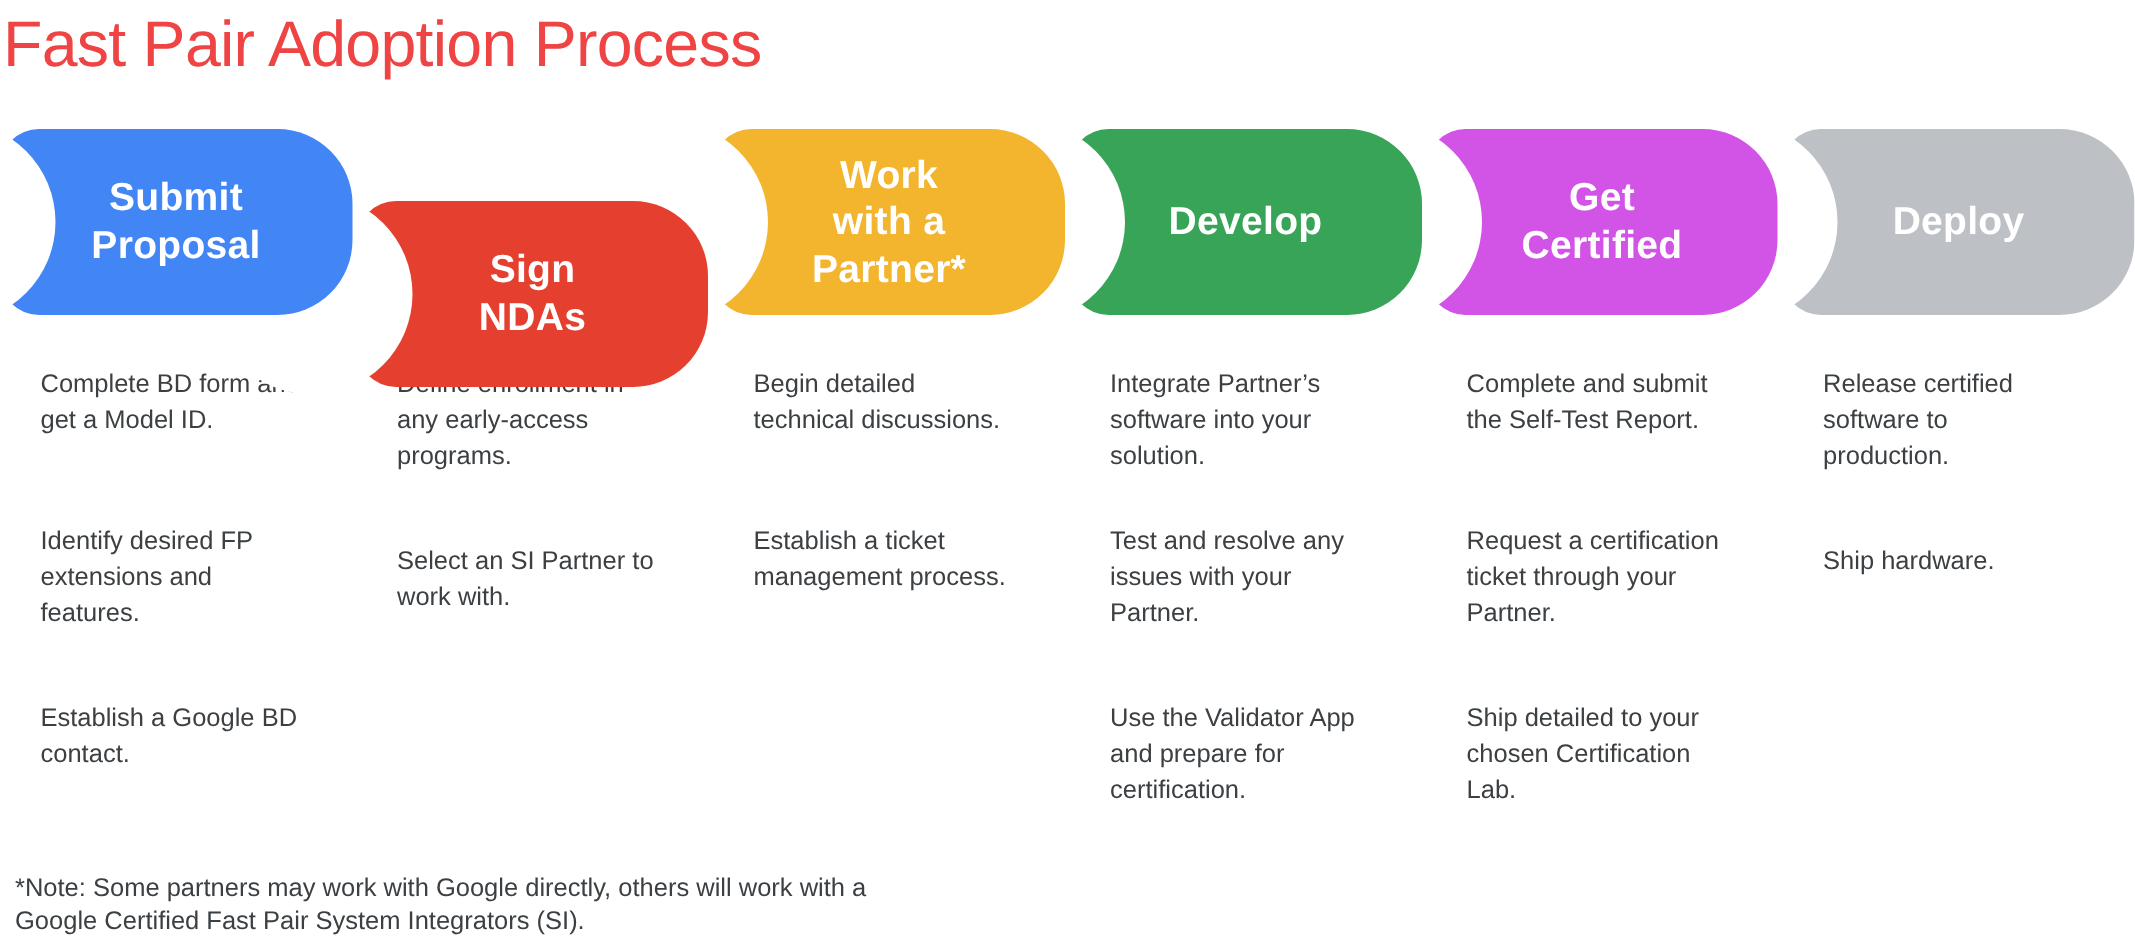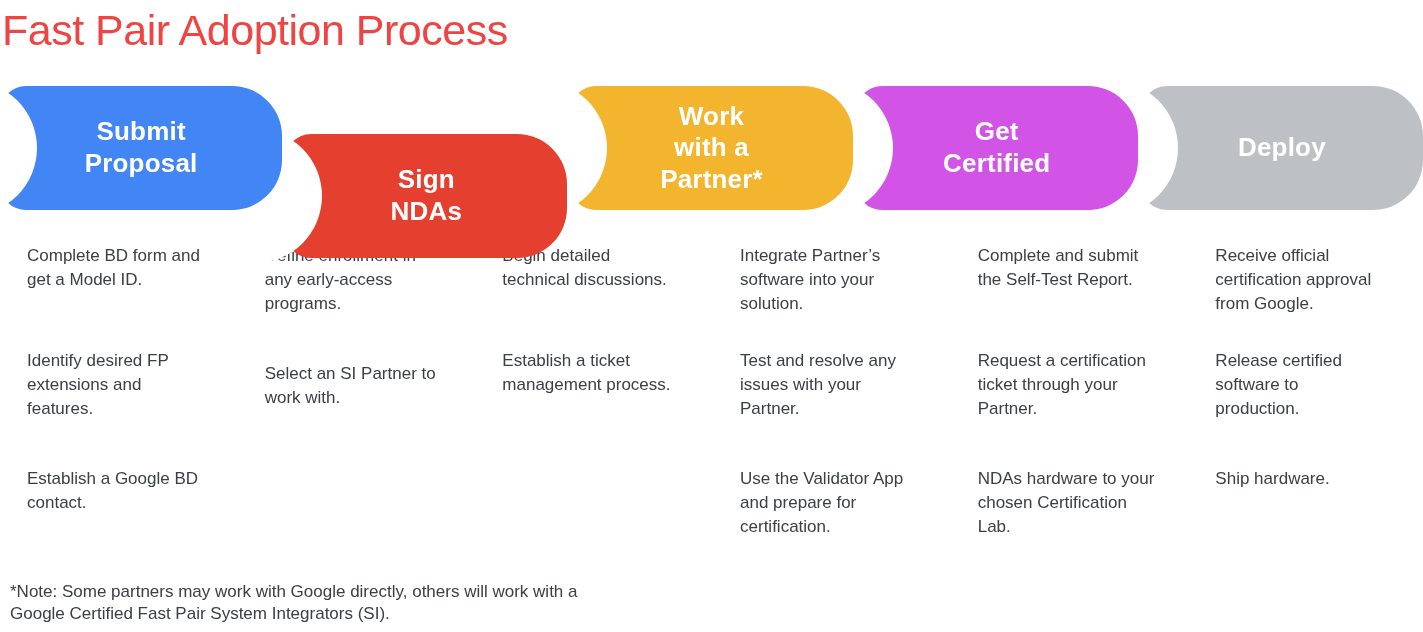--- a/index.html
+++ b/index.html
@@ -111,20 +111,23 @@
     </div>
     <div class="stage" style="background: rgb(229, 64, 47);">
       <span class="stage-label">Sign
 NDAs</span>
     </div>
     <div class="stage" style="background: rgb(243, 180, 46);">
       <span class="stage-label">Work
 with a
 Partner*</span>
     </div>
+    <div class="stage" style="background: rgb(56, 164, 87);">
+      <span class="stage-label">Develop</span>
+    </div>
     <div class="stage" style="background: rgb(210, 84, 230);">
       <span class="stage-label">Get
 Certified</span>
     </div>
     <div class="stage" style="background: rgb(189, 193, 198);">
       <span class="stage-label">Deploy</span>
     </div>
   </div>
 
   <div class="cols">
@@ -160,28 +163,25 @@
       <p class="step s3">Use the Validator App
 and prepare for
 certification.</p>
     </div>
     <div class="col">
       <p class="step s1">Complete and submit
 the Self-Test Report.</p>
       <p class="step s2">Request a certification
 ticket through your
 Partner.</p>
-      <p class="step s3">NDAs hardware to your
+      <p class="step s3">Ship detailed to your
 chosen Certification
 Lab.</p>
     </div>
     <div class="col">
-      <p class="step s1">Receive official
-certification approval
-from Google.</p>
       <p class="step s2">Release certified
 software to
 production.</p>
       <p class="step s3">Ship hardware.</p>
     </div>
   </div>
 
   <p class="footnote">*Note: Some partners may work with Google directly, others will work with a
 Google Certified Fast Pair System Integrators (SI).</p>
 

